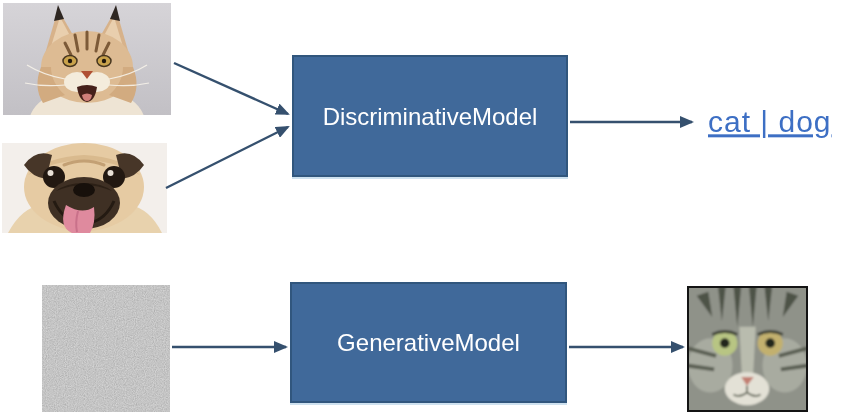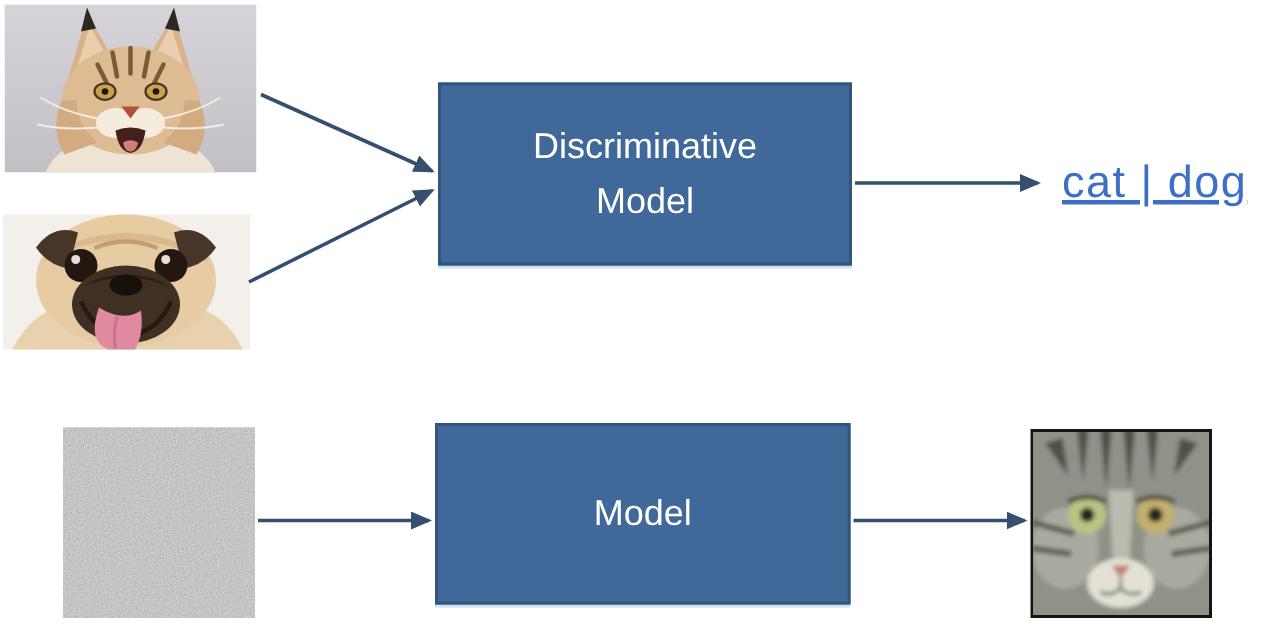--- a/index.html
+++ b/index.html
@@ -12,21 +12,21 @@
   html,body{margin:0;padding:0;background:#ffffff;}
   .canvas{
     position:relative;width:850px;height:418px;background:#ffffff;
     font-family:"Liberation Sans",sans-serif;overflow:hidden;
   }
   .photo{position:absolute;display:block;}
   .photo svg{display:block;width:100%;height:100%;}
   .model-box{
     position:absolute;background:var(--box-fill);
     border:2px solid var(--box-border);box-sizing:border-box;
-    color:var(--box-text);display:flex;flex-direction:column;
+    color:var(--box-text);display:flex;flex-direction:row;
     align-items:center;justify-content:center;text-align:center;
     font-size:24px;line-height:37px;
     box-shadow:0 2px 0 rgba(174,205,229,0.6);
   }
   #disc-box{left:292px;top:55px;width:276px;height:122px;}
   #gen-box{left:290px;top:282px;width:277px;height:121px;}
   .output-label{
     position:absolute;left:708px;top:123px;transform:translateY(-52%);
     font-size:30px;color:var(--output-text);letter-spacing:1px;white-space:nowrap;text-decoration:underline;
   }
@@ -130,20 +130,21 @@
             <feFuncA type="linear" slope="0" intercept="1"></feFuncA>
           </feComponentTransfer>
         </filter>
       </defs>
       <rect width="128" height="127" fill="#8a8a8a"></rect>
       <rect width="128" height="127" filter="url(#nz)"></rect>
     </svg>
   </div>
 
   <div class="model-box" id="gen-box">
+    <div>Generative</div>
     <div>Model</div>
   </div>
 
   <div class="photo" id="gen-cat" role="img" aria-label="generated cat face">
     <svg viewBox="0 0 121 126" preserveAspectRatio="none">
       <defs>
         <filter id="gblur" x="-10%" y="-10%" width="120%" height="120%">
           <feGaussianBlur stdDeviation="1.3"></feGaussianBlur>
         </filter>
       </defs>

